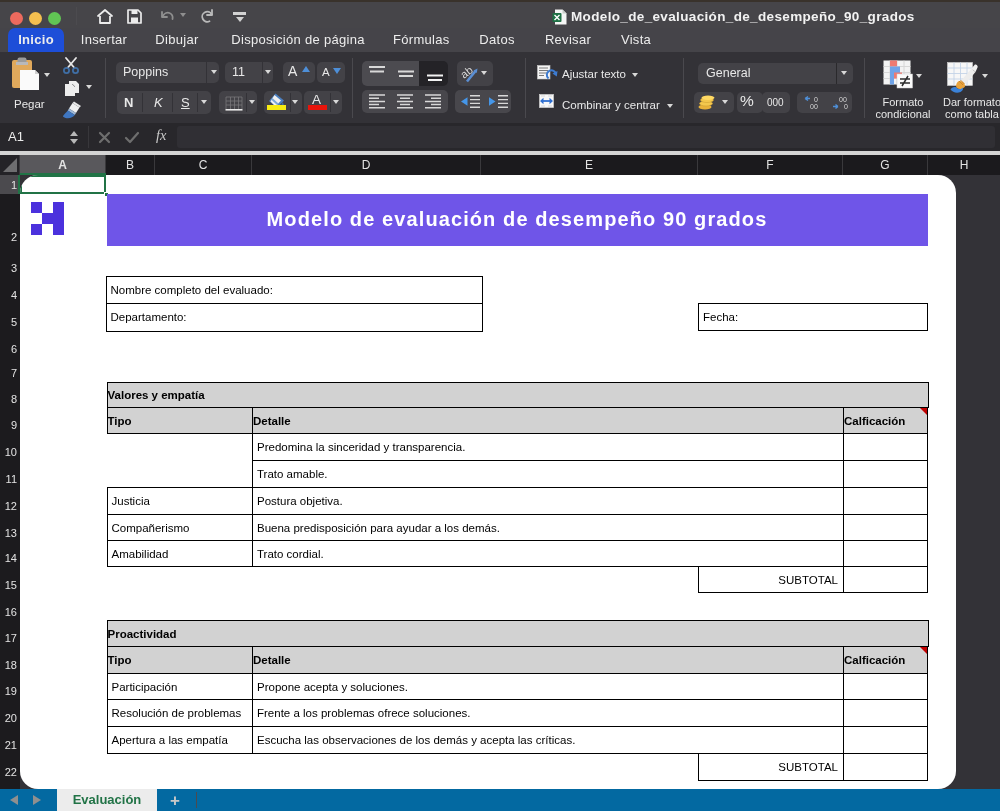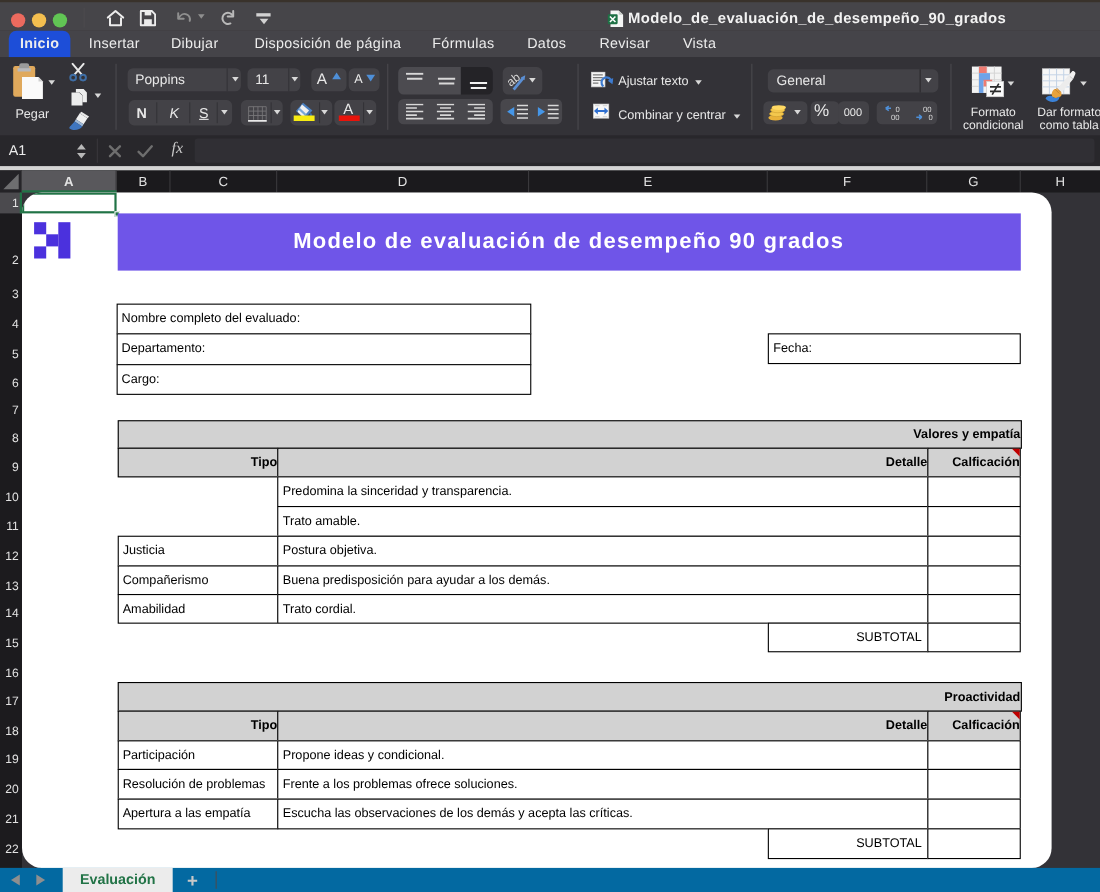--- a/index.html
+++ b/index.html
@@ -24,21 +24,21 @@
   
   #colhead { left:0; top:155px; width:1000px; height:20px; background:#1b1a1d; }
   .colcell { position:absolute; top:0; height:20px; line-height:20px; color:#e3e3e3; font-size:12px; text-align:center; border-right:1px solid #3a393c; }
   
   #rowhead { left:0; top:175px; width:20px; height:614px; background:#1c1b1e; }
   .rownum { position:absolute; left:0; width:17px; color:#e3e3e3; font-size:11px; text-align:right; }
   
   #sheet { left:20px; top:175px; width:936px; height:614px; background:#ffffff; overflow:hidden;border-radius:18px; }
   .sq { position:absolute; background:#4b31dd; }
   .cellbox { position:absolute; border:1px solid #000; background:#fff; color:#000; font-size:11.5px; line-height:25px; padding-left:4px; white-space:nowrap; }
-  .thdr { background:#d2d2d2; font-weight:bold; text-align:right; padding-left:0; }
+  .thdr { background:#d2d2d2; font-weight:bold; text-align:left; padding-left:0; }
   .redtri { position:absolute; width:0; height:0; border-left:7px solid transparent; border-top:7px solid #c00000; }
   
   #tabbar { left:0; top:789px; width:1000px; height:22px; background:#0369a1; }
 </style>
 </head>
 <body>
 
   <div id="titlebar" class="abs">
     <div class="abs tl" style="left:10px; background:#ec6a5e;"></div>
     <div class="abs tl" style="left:29px; background:#f4bf4f;"></div>
@@ -357,21 +357,20 @@
 
     <div class="sq" style="left:11px; top:26.5px; width:11px; height:11px;"></div>
     <div class="sq" style="left:22px; top:37.5px; width:11px; height:11px;"></div>
     <div class="sq" style="left:11px; top:48.5px; width:11px; height:11px;"></div>
     <div class="sq" style="left:33px; top:26.5px; width:11px; height:33px;"></div>
 
     <div class="abs" style="left:86.5px; top:19px; width:821px; height:51.5px; background:#6f55e8; color:#fff; font-weight:bold; font-size:20px; letter-spacing:1.1px; text-align:center; line-height:51.5px;">Modelo de evaluación de desempeño 90 grados</div>
 
     <div class="cellbox" style="left:85.5px; top:101px; width:377px; height:28.3px; line-height:27px;">Nombre completo del evaluado:</div>
     <div class="cellbox" style="left:85.5px; top:128.3px; width:377px; height:28.3px; line-height:27px;">Departamento:</div>
-    <div class="cellbox" style="left:85.5px; top:155.6px; width:377px; height:28px; line-height:27px;">Cargo:</div>
     <div class="cellbox" style="left:678px; top:128.3px; width:230px; height:27.6px; line-height:26px;">Fecha:</div>
 
     <div class="cellbox thdr" style="left:86.5px; top:206.5px; width:822px; height:26px; line-height:25px;">Valores y empatía</div>
     <div class="cellbox thdr" style="left:86.5px; top:231.5px; width:146.5px; height:27.5px; line-height:26.5px;">Tipo</div>
     <div class="cellbox thdr" style="left:232px; top:231.5px; width:592px; height:27.5px; line-height:26.5px;">Detalle</div>
     <div class="cellbox thdr" style="left:823px; top:231.5px; width:85px; height:27.5px; line-height:26.5px;">Calficación</div>
     <div class="redtri" style="left:900px; top:232.5px;"></div>
     <div class="cellbox" style="left:232px; top:258px; width:592px; height:28px; line-height:27px;">Predomina la sinceridad y transparencia.</div>
     <div class="cellbox" style="left:823px; top:258px; width:85px; height:28px;"></div>
     <div class="cellbox" style="left:232px; top:285px; width:592px; height:28px; line-height:27px;">Trato amable.</div>
@@ -387,21 +386,21 @@
     <div class="cellbox" style="left:823px; top:365px; width:85px; height:27px;"></div>
     <div class="cellbox" style="left:678px; top:391px; width:146px; height:27px; line-height:26px; padding-left:0; padding-right:5px; text-align:right;">SUBTOTAL</div>
     <div class="cellbox" style="left:823px; top:391px; width:85px; height:27px;"></div>
 
     <div class="cellbox thdr" style="left:86.5px; top:445px; width:822px; height:27px; line-height:26px;">Proactividad</div>
     <div class="cellbox thdr" style="left:86.5px; top:471px; width:146.5px; height:27.5px; line-height:26.5px;">Tipo</div>
     <div class="cellbox thdr" style="left:232px; top:471px; width:592px; height:27.5px; line-height:26.5px;">Detalle</div>
     <div class="cellbox thdr" style="left:823px; top:471px; width:85px; height:27.5px; line-height:26.5px;">Calficación</div>
     <div class="redtri" style="left:900px; top:472px;"></div>
     <div class="cellbox" style="left:86.5px; top:497.5px; width:146.5px; height:27.5px; line-height:26.5px;">Participación</div>
-    <div class="cellbox" style="left:232px; top:497.5px; width:592px; height:27.5px; line-height:26.5px;">Propone ideas y condicional.</div>
+    <div class="cellbox" style="left:232px; top:497.5px; width:592px; height:27.5px; line-height:26.5px;">Propone acepta y soluciones.</div>
     <div class="cellbox" style="left:823px; top:497.5px; width:85px; height:27.5px;"></div>
     <div class="cellbox" style="left:86.5px; top:524px; width:146.5px; height:28px; line-height:27px;">Resolución de problemas</div>
     <div class="cellbox" style="left:232px; top:524px; width:592px; height:28px; line-height:27px;">Frente a los problemas ofrece soluciones.</div>
     <div class="cellbox" style="left:823px; top:524px; width:85px; height:28px;"></div>
     <div class="cellbox" style="left:86.5px; top:551px; width:146.5px; height:28px; line-height:27px;">Apertura a las empatía</div>
     <div class="cellbox" style="left:232px; top:551px; width:592px; height:28px; line-height:27px;">Escucha las observaciones de los demás y acepta las críticas.</div>
     <div class="cellbox" style="left:823px; top:551px; width:85px; height:28px;"></div>
     <div class="cellbox" style="left:678px; top:578px; width:146px; height:27.5px; line-height:26.5px; padding-left:0; padding-right:5px; text-align:right;">SUBTOTAL</div>
     <div class="cellbox" style="left:823px; top:578px; width:85px; height:27.5px;"></div>
   </div>

